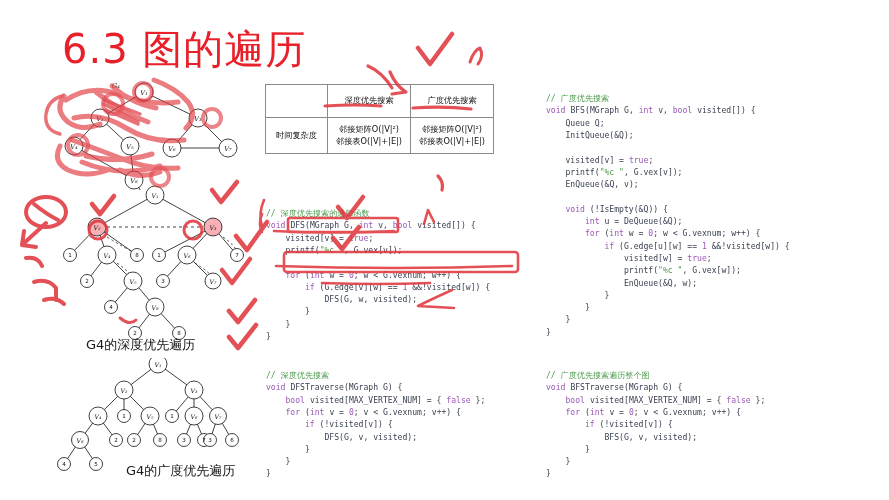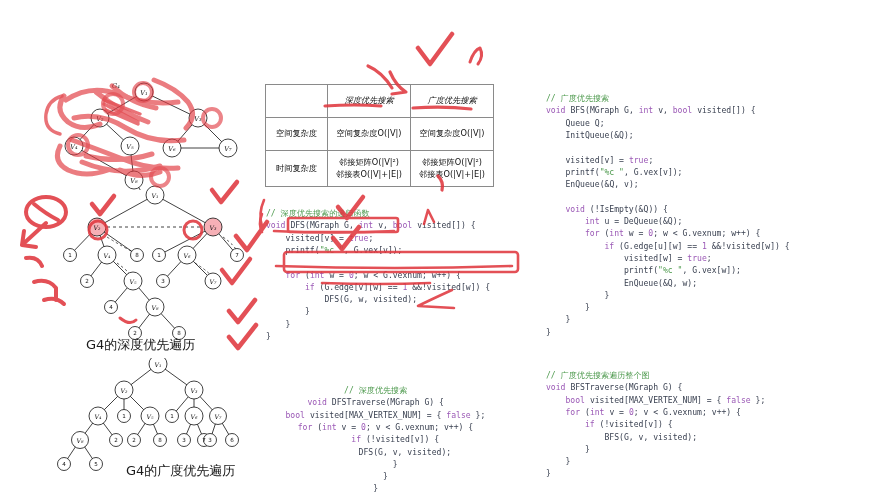--- a/index.html
+++ b/index.html
@@ -38,48 +38,49 @@
     font-family:"DejaVu Sans","Liberation Sans",sans-serif;
   }
   .ctable td,.ctable th{
     border:1px solid #8a8a8a;padding:4px 4px;text-align:center;
     vertical-align:middle;font-weight:normal;line-height:1.45;height:24px;
   }
   .ctable col.c0{width:62px;}
   .ctable col.c1{width:83px;}
   .ctable col.c2{width:83px;}
   .ctable .corner{border:1px solid #8a8a8a;}
-  .ctable .hdr{font-weight:normal;font-style:italic;}
+  .ctable .hdr{font-weight:normal;}
   .ctable .two-line{height:36px;margin-top:12px;}
 
   
   .code{
     position:absolute;
     font-family:"DejaVu Sans Mono","Liberation Mono",monospace;
     font-size:8.1px;line-height:12.3px;color:#3b4252;
     white-space:pre;
   }
   #code-dfs{left:266px;top:199px;}
   #code-bfs{left:546px;top:84px;}
-  #code-dfst{left:266px;top:376px;text-align:center;}
+  #code-dfst{left:266px;top:361px;}
   #code-bfst{left:546px;top:361px;}
   .cm{color:#4e9a4e;margin-top:25px;}
   .kw{color:#9b59b6;}
   .id{color:#3b4252;}
   .num{color:#9b59b6;}
   .str{color:#4e9a4e;}
 
   
   #ink{position:absolute;left:0;top:0;width:889px;height:500px;pointer-events:none;}
 </style>
 </head>
 <body>
 
 <div class="page">
 
+  <div class="title">6.3 图的遍历</div>
 
   <svg class="fig" id="fig-graph" viewBox="0 0 210 120">
     <g stroke="#111" stroke-width="0.8" fill="none">
       <line x1="92" y1="22" x2="48" y2="48"></line>
       <line x1="92" y1="22" x2="146" y2="48"></line>
       <line x1="48" y1="48" x2="22" y2="76"></line>
       <line x1="48" y1="48" x2="78" y2="76"></line>
       <line x1="22" y1="76" x2="82" y2="110"></line>
       <line x1="78" y1="76" x2="82" y2="110"></line>
       <line x1="146" y1="48" x2="120" y2="78"></line>
@@ -251,25 +252,20 @@
     <colgroup>
         <col class="c0">
         <col class="c1">
         <col class="c2">
       </colgroup>
     <tbody>
       <tr>
         <td class="corner"></td>
         <th class="hdr">深度优先搜索</th>
         <th class="hdr">广度优先搜索</th>
-      </tr>
-      <tr>
-        <td>空间复杂度</td>
-        <td>空间复杂度O(|V|)</td>
-        <td>空间复杂度O(|V|)</td>
       </tr>
       <tr class="two-line">
         <td>时间复杂度</td>
         <td>
           <div>邻接矩阵O(|V|²)</div>
           <div>邻接表O(|V|+|E|)</div>
         </td>
         <td>
           <div>邻接矩阵O(|V|²)</div>
           <div>邻接表O(|V|+|E|)</div>

